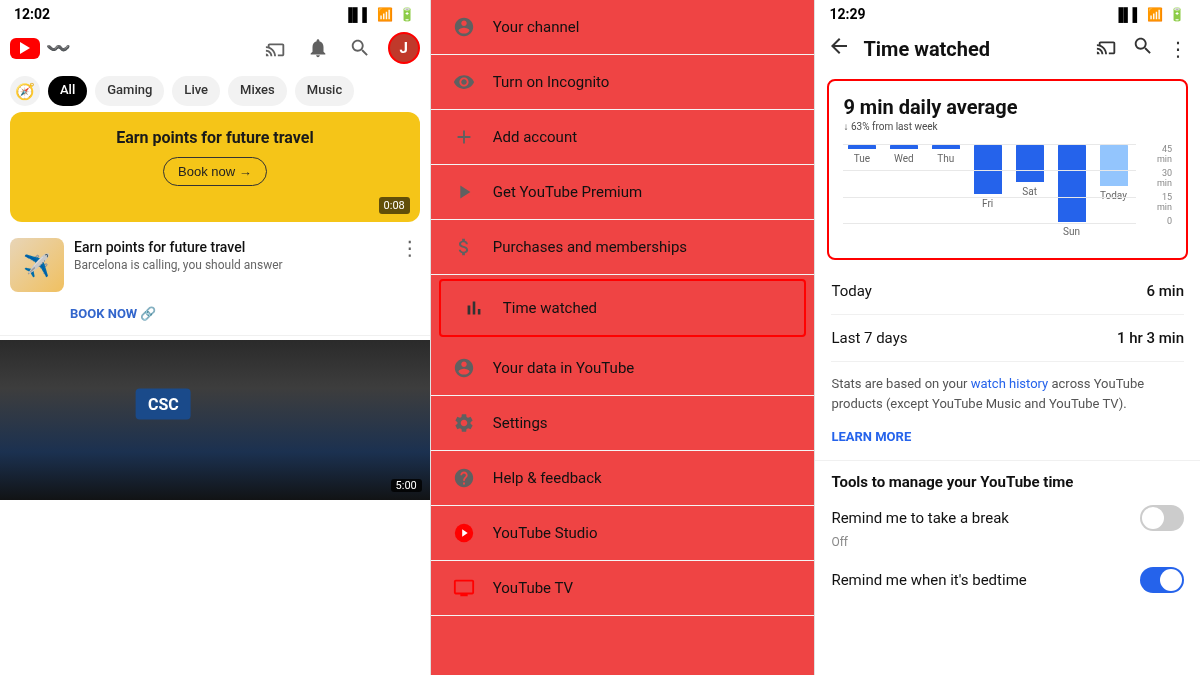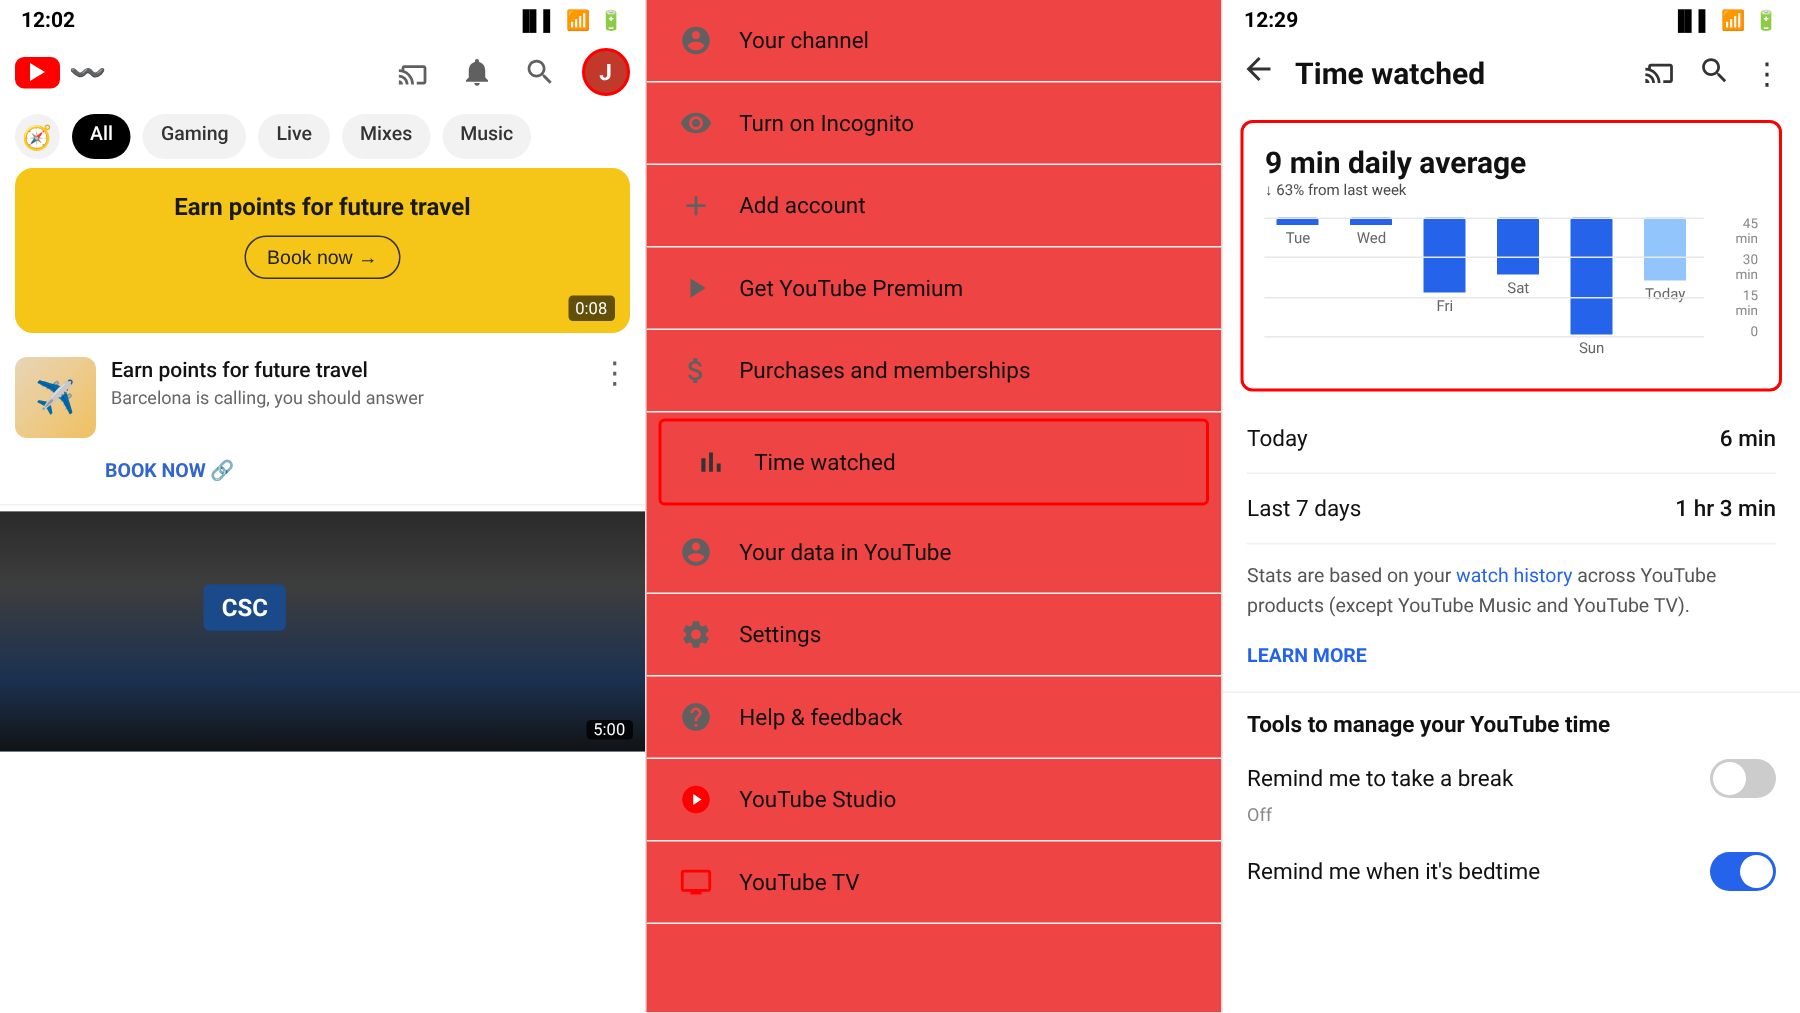--- a/index.html
+++ b/index.html
@@ -665,20 +665,24 @@
         <div class="bar-wrap">
           <div class="bar" style="height:5%;"></div>
           <div class="bar-label">Tue</div>
         </div>
 
         <div class="bar-wrap">
           <div class="bar" style="height:5%;"></div>
           <div class="bar-label">Wed</div>
         </div>
 
+        <div class="bar-wrap">
+          <div class="bar" style="height:5%;"></div>
+          <div class="bar-label">Thu</div>
+        </div>
 
         <div class="bar-wrap">
           <div class="bar" style="height:50%;"></div>
           <div class="bar-label">Fri</div>
         </div>
 
         <div class="bar-wrap">
           <div class="bar" style="height:38%;"></div>
           <div class="bar-label">Sat</div>
         </div>

